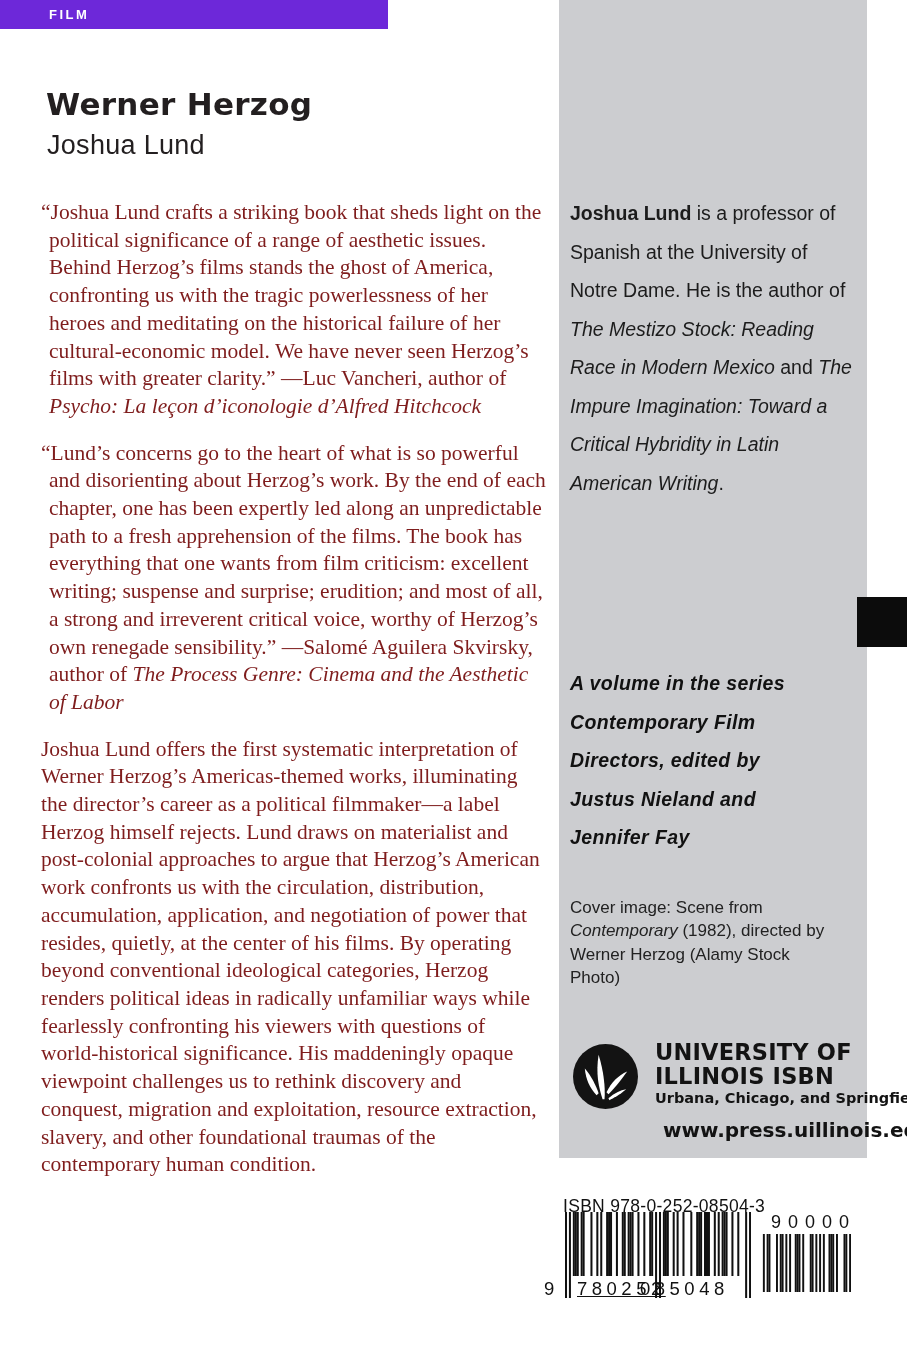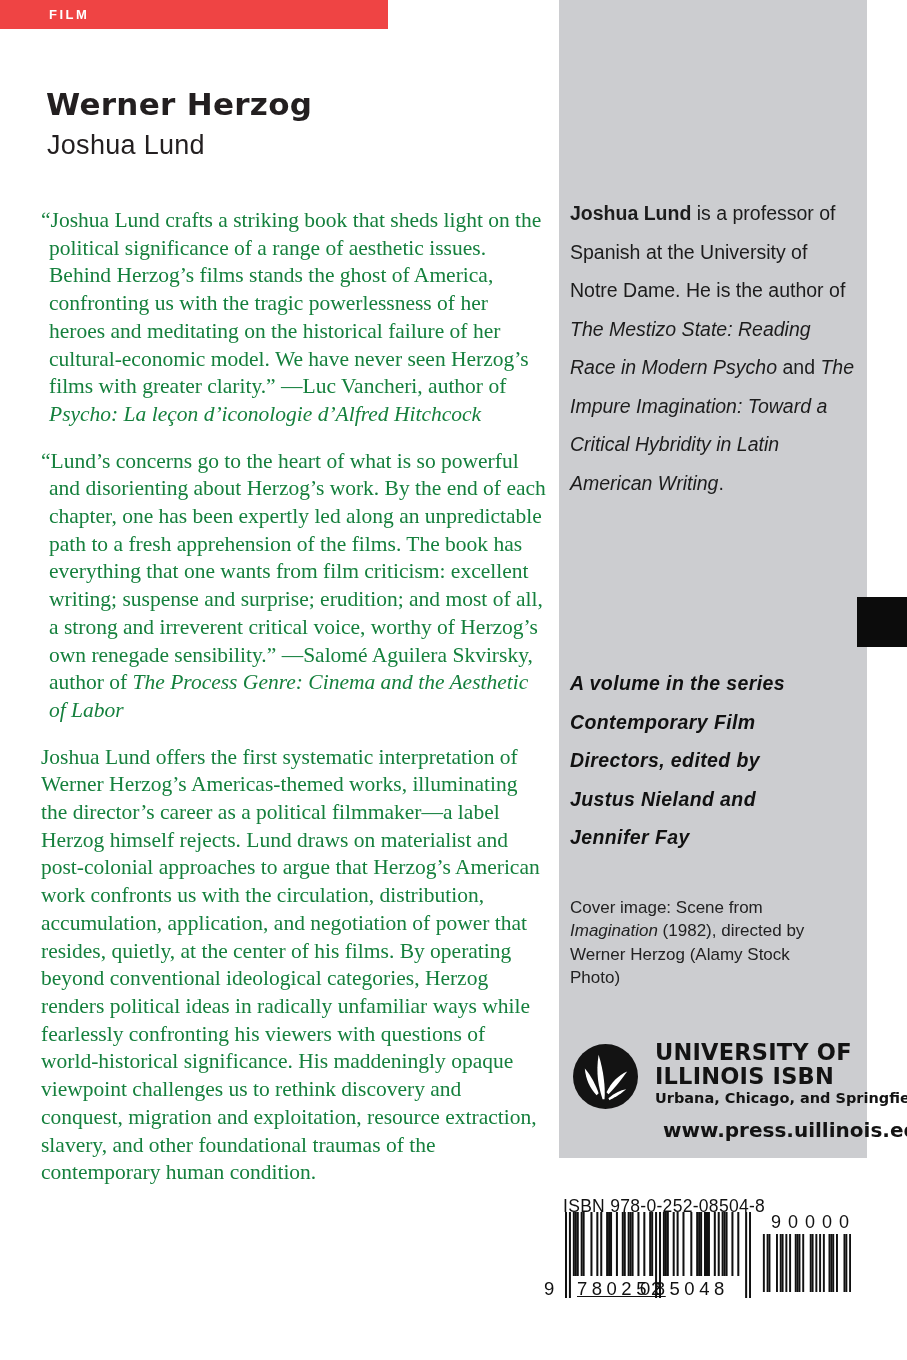--- a/index.html
+++ b/index.html
@@ -1,32 +1,32 @@
 <!DOCTYPE html>
 <html><head>
 <meta charset="utf-8">
 <style>
   html,body{margin:0;padding:0;background:#fff;}
   .page{position:relative;width:907px;height:1360px;background:#ffffff;overflow:hidden;
         font-family:"Liberation Sans",sans-serif;color:#231f20;}
 
   
-  .film-bar{position:absolute;left:0;top:40;width:388px;height:29px;background:#ef4444;}
+  .film-bar{position:absolute;left:0;top:40;width:388px;height:29px;background:#6d28d9;}
   .film-bar span{display:block;padding-left:49px;line-height:29px;color:#ffffff;
                  font-size:13px;letter-spacing:2.5px;font-weight:bold;}
 
   
   .title{position:absolute;left:46px;top:86px;margin:0;font-family:"DejaVu Sans",sans-serif;
          font-weight:800;font-size:31px;letter-spacing:.3px;color:#231f20;text-align:center;}
   .author{position:absolute;left:47px;top:130px;margin:0;font-weight:400;font-size:27px;
           color:#231f20;font-family:"Liberation Sans",sans-serif;letter-spacing:.3px;}
 
   
-  .left-col{position:absolute;left:41px;top:207px;width:505px;
-            font-family:"Liberation Serif",serif;font-size:21.5px;line-height:27.7px;color:#15803d;}
+  .left-col{position:absolute;left:41px;top:199px;width:505px;
+            font-family:"Liberation Serif",serif;font-size:21.5px;line-height:27.7px;color:#7f1d1d;}
   .left-col p{margin:0 0 19px 0;}
   .left-col p.quote{padding-left:8px;text-indent:-8px;}
   .left-col em{font-style:italic;}
 
   
   .gray-panel{position:absolute;left:559px;top:0;width:308px;height:1158px;background:#cccdd0;}
   .black-square{position:absolute;left:857px;top:597px;width:50px;height:50px;background:#0c0c0c;}
 
   .bio{position:absolute;left:570px;top:194px;width:286px;margin:0;
        font-size:19.5px;line-height:38.5px;color:#1c1c1c;}
@@ -77,38 +77,38 @@
 
   <h1 class="title">Werner Herzog</h1>
   <h2 class="author">Joshua Lund</h2>
 
   <div class="left-col">
     <p class="quote"><span>“Joshua Lund crafts a striking book that sheds light on the political significance of a range of aesthetic issues. Behind Herzog’s films stands the ghost of America, confronting us with the tragic powerlessness of her heroes and meditating on the historical failure of her cultural-economic model. We have never seen Herzog’s films with greater clarity.” —Luc Vancheri, author of </span><em>Psycho: La leçon d’iconologie d’Alfred Hitchcock</em></p>
     <p class="quote"><span>“Lund’s concerns go to the heart of what is so powerful and disorienting about Herzog’s work. By the end of each chapter, one has been expertly led along an unpredictable path to a fresh apprehension of the films. The book has everything that one wants from film criticism: excellent writing; suspense and surprise; erudition; and most of all, a strong and irreverent critical voice, worthy of Herzog’s own renegade sensibility.” —Salomé Aguilera Skvirsky, author of </span><em>The Process Genre: Cinema and the Aesthetic of Labor</em></p>
     <p>Joshua Lund offers the first systematic interpretation of Werner Herzog’s Americas-themed works, illuminating the director’s career as a political filmmaker—a label Herzog himself rejects. Lund draws on materialist and post-colonial approaches to argue that Herzog’s American work confronts us with the circulation, distribution, accumulation, application, and negotiation of power that resides, quietly, at the center of his films. By operating beyond conventional ideological categories, Herzog renders political ideas in radically unfamiliar ways while fearlessly confronting his viewers with questions of world-historical significance. His maddeningly opaque viewpoint challenges us to rethink discovery and conquest, migration and exploitation, resource extraction, slavery, and other foundational traumas of the contemporary human condition.</p>
   </div>
 
-  <p class="bio"><strong>Joshua Lund</strong><span> is a professor of Spanish at the University of Notre Dame. He is the author of </span><em>The Mestizo State: Reading Race in Modern Psycho</em><span> and </span><em>The Impure Imagination: Toward a Critical Hybridity in Latin American Writing</em><span>.</span></p>
+  <p class="bio"><strong>Joshua Lund</strong><span> is a professor of Spanish at the University of Notre Dame. He is the author of </span><em>The Mestizo Stock: Reading Race in Modern Mexico</em><span> and </span><em>The Impure Imagination: Toward a Critical Hybridity in Latin American Writing</em><span>.</span></p>
 
   <p class="series">A volume in the series Contemporary Film Directors, edited by Justus Nieland and Jennifer Fay</p>
 
-  <p class="credit"><span>Cover image: Scene from </span><em>Imagination</em><span> (1982), directed by Werner Herzog (Alamy Stock Photo)</span></p>
+  <p class="credit"><span>Cover image: Scene from </span><em>Contemporary</em><span> (1982), directed by Werner Herzog (Alamy Stock Photo)</span></p>
 
   <svg class="press-logo" viewBox="0 0 66 66">
     <circle cx="33" cy="33" r="33" fill="#131313"></circle>
     <path d="M30 56 C 26 44 23 30 26 11 C 31 27 33 44 32 56 Z" fill="#ffffff"></path>
     <path d="M24 52 C 17 45 13 36 12 25 C 19 33 23 42 26 50 Z" fill="#ffffff"></path>
     <path d="M34 49 C 39 39 46 32 55 28 C 48 38 41 46 36 51 Z" fill="#ffffff"></path>
     <path d="M36 55 C 42 50 48 47 54 46 C 47 52 41 55 37 57 Z" fill="#ffffff"></path>
   </svg>
   <p class="press-name"><span>UNIVERSITY OF</span><br><span>ILLINOIS ISBN</span></p>
   <p class="press-cities">Urbana, Chicago, and Springfield</p>
   <p class="press-url">www.press.uillinois.edu</p>
 
-  <p class="isbn-label">ISBN 978-0-252-08504-8</p>
+  <p class="isbn-label">ISBN 978-0-252-08504-3</p>
   <svg class="bc-main" width="186" height="86">
       <rect x="0.00" y="0" width="2.02" height="86" fill="#111"></rect>
       <rect x="3.92" y="0" width="2.02" height="86" fill="#111"></rect>
       <rect x="7.83" y="0" width="2.02" height="64" fill="#111"></rect>
       <rect x="9.79" y="0" width="2.02" height="64" fill="#111"></rect>
       <rect x="11.75" y="0" width="2.02" height="64" fill="#111"></rect>
       <rect x="15.66" y="0" width="2.02" height="64" fill="#111"></rect>
       <rect x="17.62" y="0" width="2.02" height="64" fill="#111"></rect>
       <rect x="25.45" y="0" width="2.02" height="64" fill="#111"></rect>
       <rect x="31.33" y="0" width="2.02" height="64" fill="#111"></rect>

